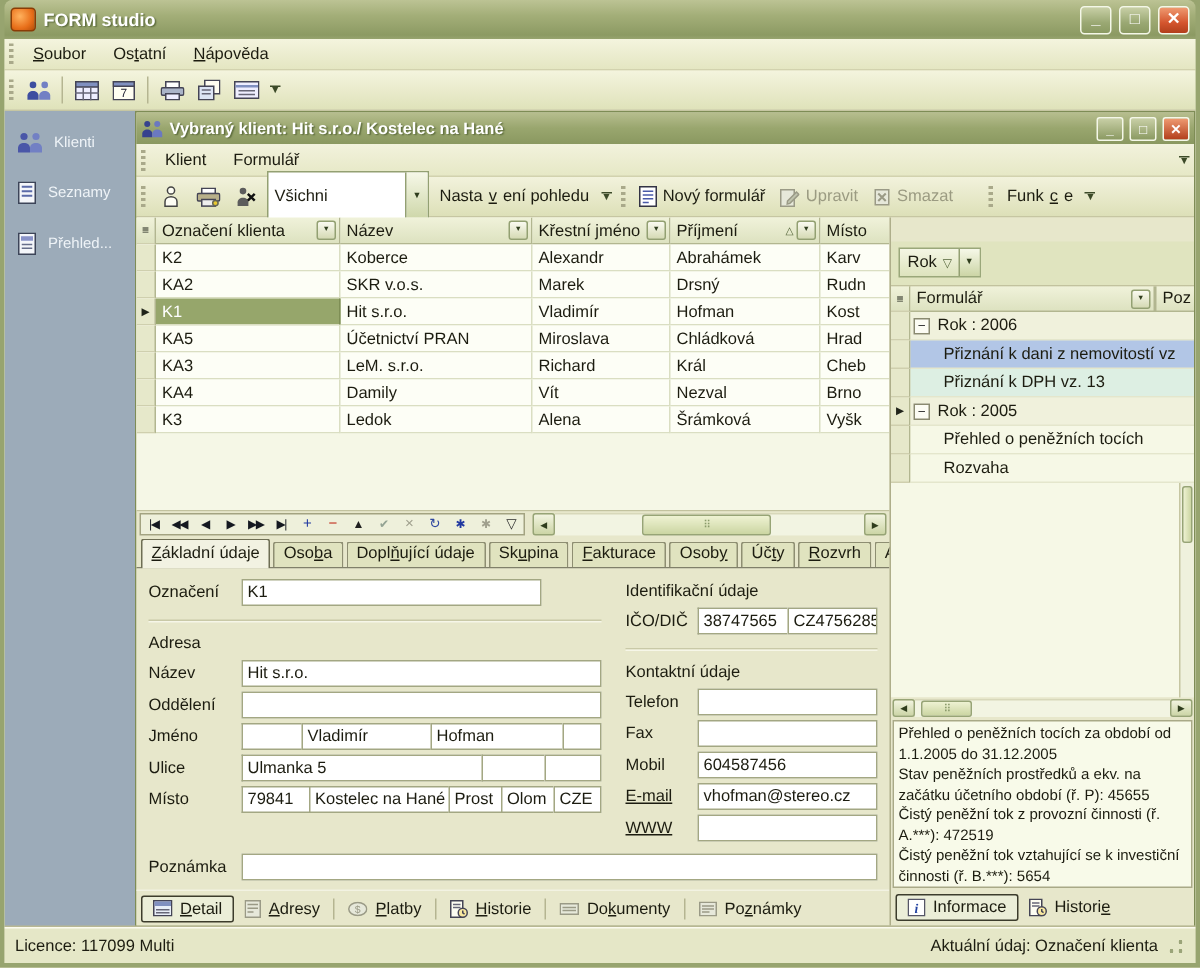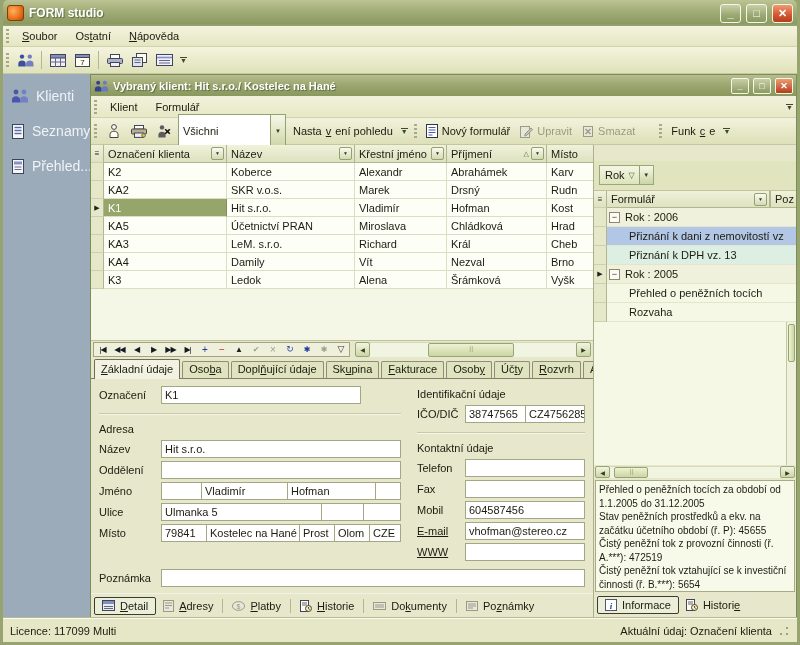--- a/index.html
+++ b/index.html
@@ -27,21 +27,21 @@
 
   .toolbar { height:27px; display:flex; align-items:center; background:linear-gradient(#f4f4de,#dfe2ba); border-bottom:1px solid #c6c6a2; }
   .tbtn { width:25px; height:22px; display:flex; align-items:center; justify-content:center; border-radius:2px; }
   .tsep { width:1px; height:18px; background:#b5b591; margin:0 3px; }
   .toverflow { width:13px; height:22px; display:flex; flex-direction:column; align-items:center; justify-content:center; font-size:7px; color:#3c4a28; line-height:5px; }
   .toverflow b { font-weight:normal; border-top:1px solid #3c4a28; }
 
   
   .main { flex:1; display:flex; min-height:0; }
   .sidebar { width:87px; background:#9cabb9; padding-top:12px; display:flex; flex-direction:column; gap:15px; }
-  .side-item { display:flex; align-items:center; gap:7px; padding:2px 0 2px 8px; color:#eef3f7; font-size:14px; }
+  .side-item { display:flex; align-items:center; gap:7px; padding:2px 0 2px 8px; color:#eef3f7; font-size:10px; }
 
   
   .child { flex:1; display:flex; flex-direction:column; border:1px solid #7e8c56; background:#e7e7cb; min-width:0; }
   .ctitle { height:21px; display:flex; align-items:center; gap:4px; padding:0 3px;
     background:linear-gradient(180deg,#b7be8f,#99a66e 50%,#8a9860); color:#fff; font-size:11px; font-weight:bold; text-shadow:1px 1px 1px #5c6b3c; }
   .cbtn { width:18px; height:16px; border:1px solid #f4f7e8; border-radius:2px; text-align:center; line-height:14px; color:#fff; font-size:9px; font-weight:bold; background:linear-gradient(#c8cfa6,#8b9a62); text-shadow:none; }
   .cbtn.close { background:linear-gradient(#ef9a71,#b23f1c); }
   .cmenu { height:22px; display:flex; align-items:center; background:linear-gradient(#f2f2dc,#e6e8c6); border-bottom:1px solid #d2d2ae; }
   .ctoolbar { height:27px; display:flex; align-items:center; background:linear-gradient(#f2f2dc,#dde0b8); border-bottom:1px solid #c6c6a2; }
   .combo { width:108px; height:34px; background:#fff; border:1px solid #93a072; display:flex; align-items:center; padding-left:4px; margin:0 2px; }

